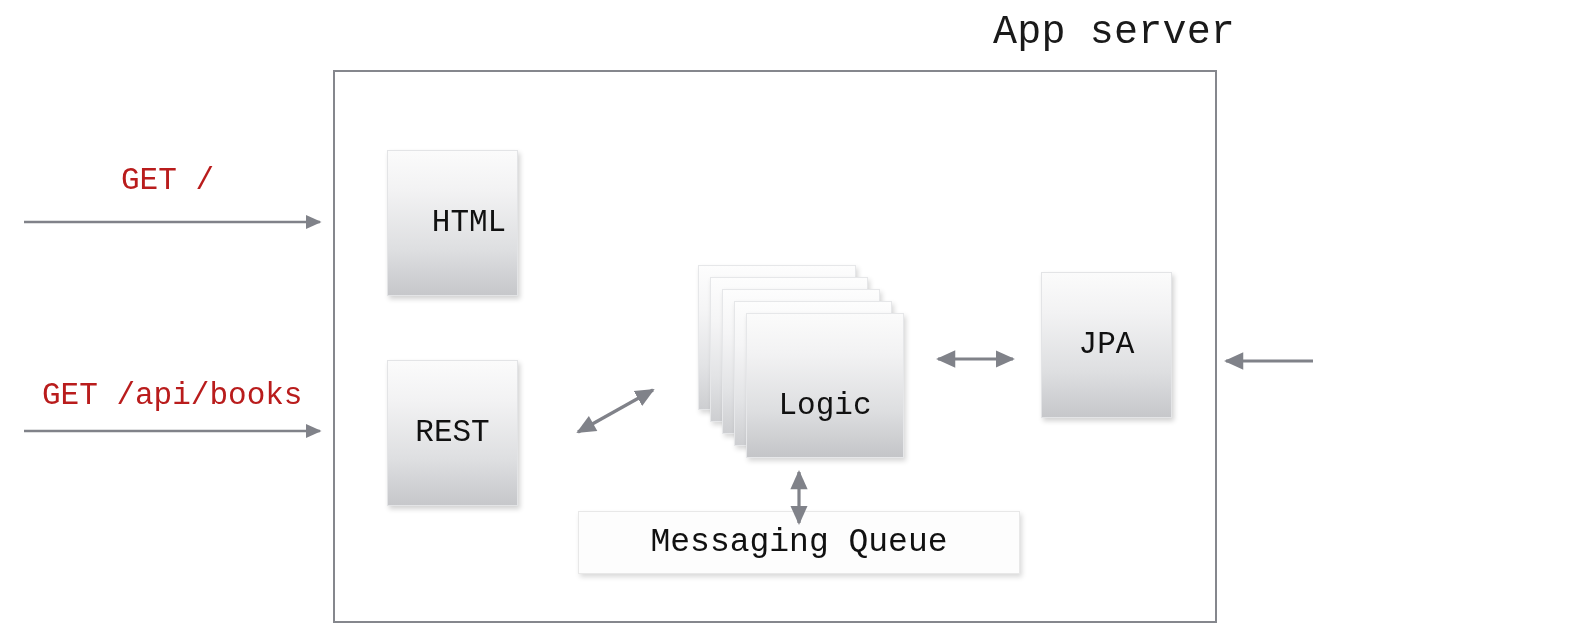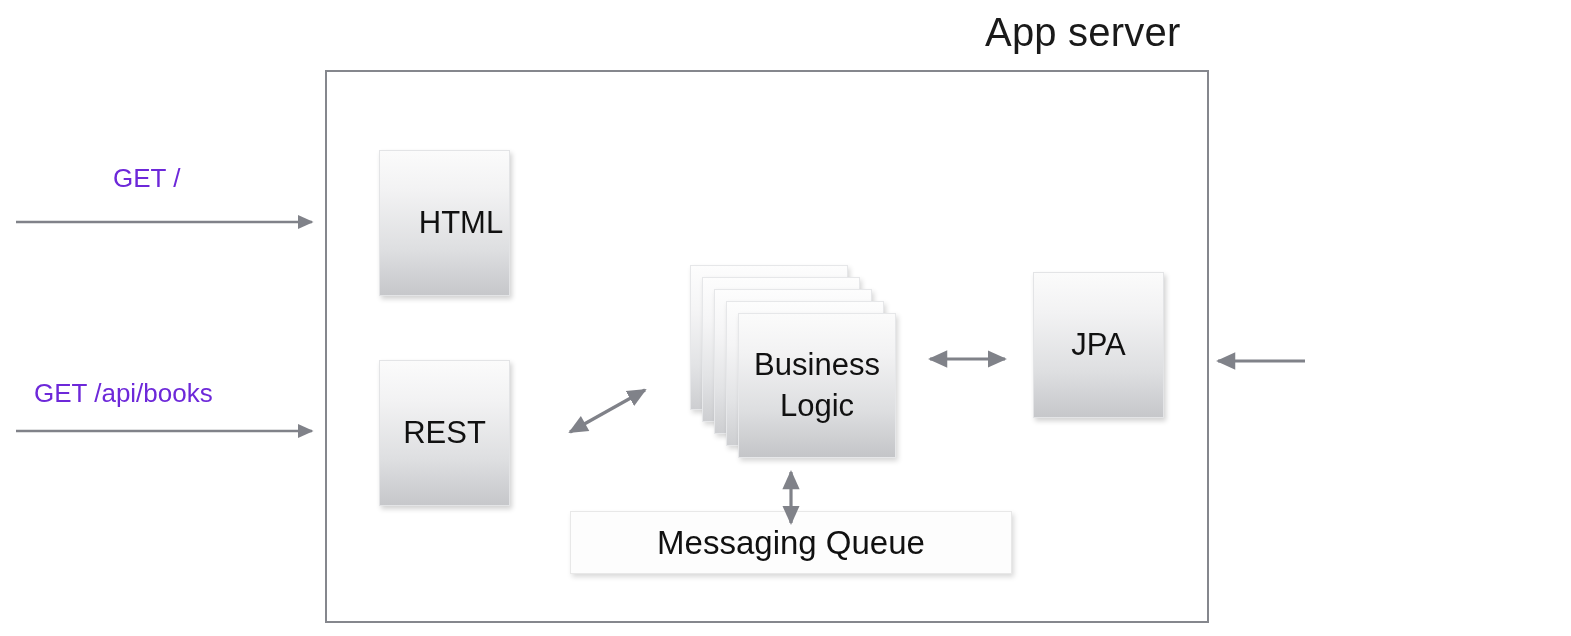--- a/index.html
+++ b/index.html
@@ -5,22 +5,23 @@
   html, body {
     margin: 0;
     padding: 0;
     background: #ffffff;
   }
   #canvas {
     position: relative;
     width: 1305px;
     height: 636px;
     background: #ffffff;
-    font-family: Liberation Sans, sans-serif;
+    font-family: Liberation Mono, monospace;
     overflow: hidden;
+    margin-left: 8px;
   }
 
   
   .app-server-title {
     position: absolute;
     left: 985px;
     top: 10px;
     font-size: 40px;
     color: #1a1a1a;
     letter-spacing: 0.2px;
@@ -103,22 +104,22 @@
     display: flex;
     align-items: center;
     justify-content: center;
     color: #111111;
     font-size: 33px;
   }
 
   
   .req-label {
     position: absolute;
-    font-size: 26px;
-    color: #6d28d9;
+    font-size: 31px;
+    color: #b91c1c;
     white-space: nowrap;
   }
   .req-get-html { left: 113px; top: 163px; }
   .req-get-api  { left: 34px;  top: 378px; }
 
   .svg-layer {
     position: absolute;
     left: 0; top: 0;
     width: 1571px;
     height: 636px;
@@ -152,21 +153,21 @@
 
   <div class="card card-rest">REST</div>
 
   <div class="stack">
     <div class="stack-layer l0"></div>
     <div class="stack-layer l1"></div>
     <div class="stack-layer l2"></div>
     <div class="stack-layer l3"></div>
     <div class="stack-layer l4">
       <span>
-        <span>Business</span><br>
+        <br>
         <span>Logic</span>
       </span>
     </div>
   </div>
 
   <div class="mq-box">Messaging Queue</div>
 
   <svg class="svg-layer" viewBox="0 0 1571 636" xmlns="http://www.w3.org/2000/svg">
     <defs>
       <marker id="ah-end" markerWidth="7" markerHeight="7" refX="5.4" refY="3" orient="auto" markerUnits="strokeWidth">

